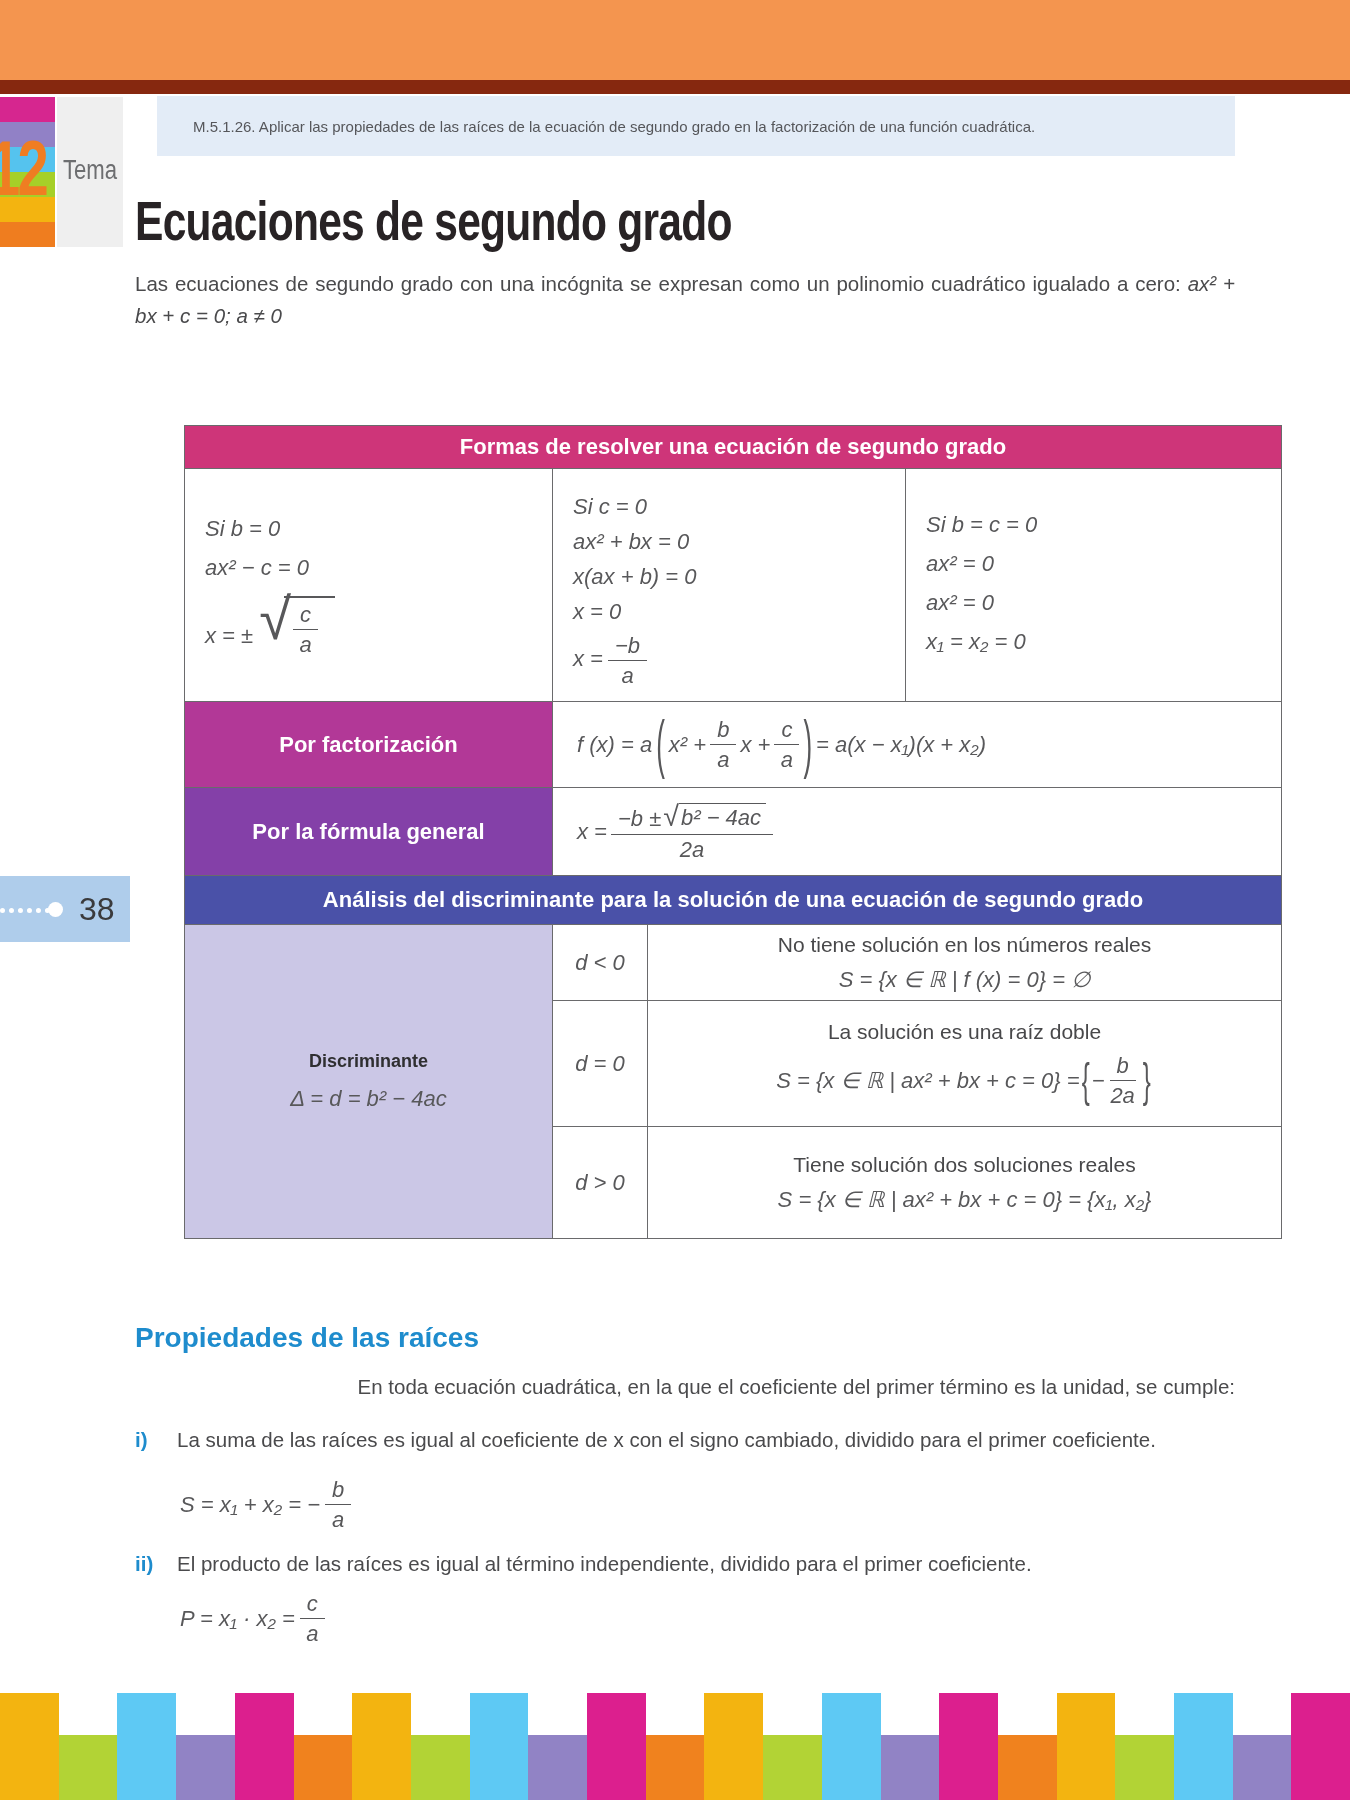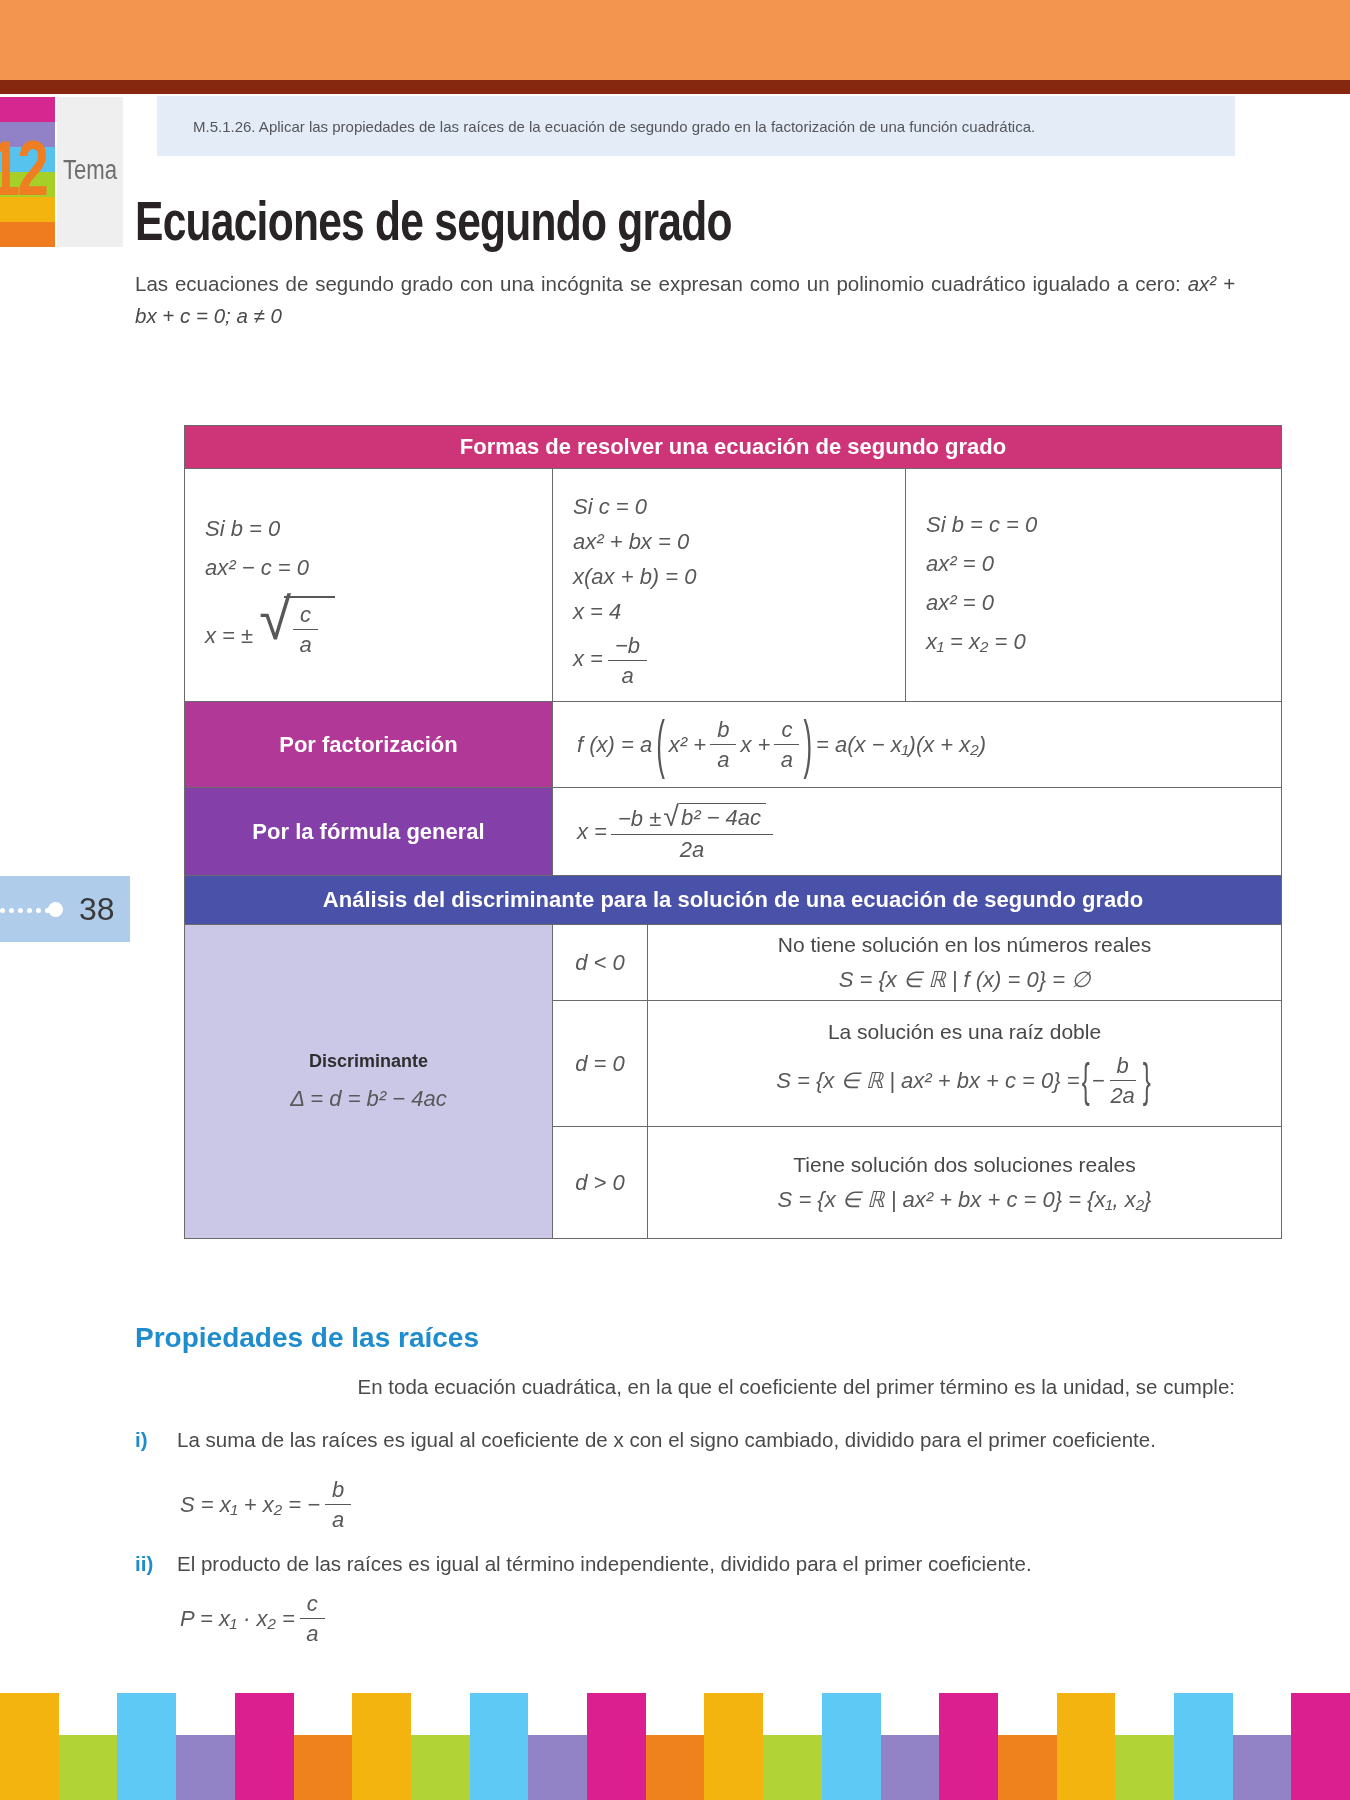--- a/index.html
+++ b/index.html
@@ -145,21 +145,21 @@
                   <span class="num">c</span>
                   <span class="den">a</span>
                 </span></span>
             </span>
         </div>
       </div>
       <div class="inc-col col-b">
         <div class="math">Si c = 0</div>
         <div class="math">ax² + bx = 0</div>
         <div class="math">x(ax + b) = 0</div>
-        <div class="math">x = 4</div>
+        <div class="math">x = 0</div>
         <div class="math">
           <span>x =</span><span class="frac">
               <span class="num">−b</span>
               <span class="den">a</span>
             </span>
         </div>
       </div>
       <div class="inc-col col-c">
         <div class="math">Si b = c = 0</div>
         <div class="math">ax² = 0</div>

